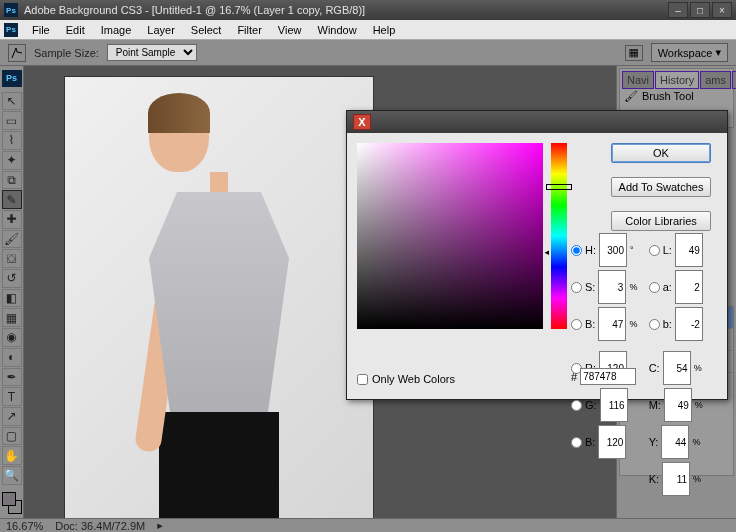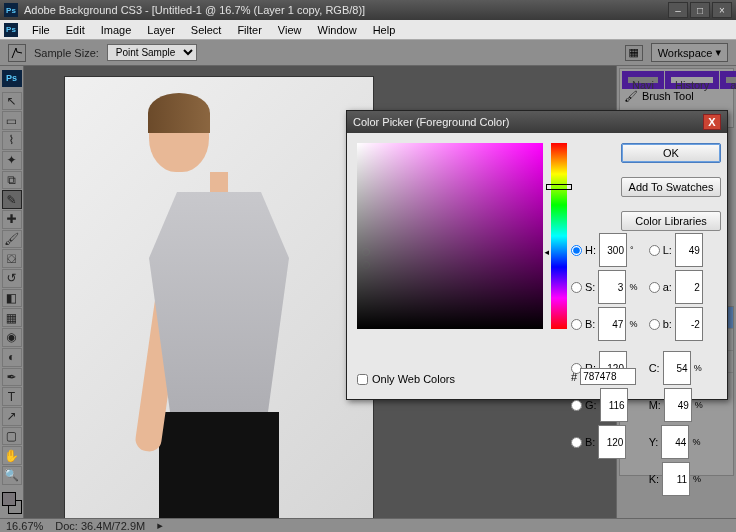--- a/index.html
+++ b/index.html
@@ -64,39 +64,39 @@
 
 .hue-strip { width: 16px; height: 186px; background: linear-gradient(to bottom, #f00, #ff0, #0f0, #0ff, #00f, #f0f, #f00); position: relative; }
 .hue-slider { position: absolute; left: -5px; width: 26px; height: 6px; border: 1px solid #000; background: transparent; }
 
 .preview { display: flex; flex-direction: column; align-items: center; gap: 2px; }
 .preview .lbl { font-size: 9px; color: #333; }
 .swatch-pair { width: 42px; height: 54px; border: 1px solid #666; }
 .sw-new { height: 50%; background: #787478; }
 .sw-cur { height: 50%; background: #787478; }
 
-.dlg-btns { display: flex; flex-direction: column; gap: 4px; position: absolute; right: 6px; top: 10px; width: 100px; }
+.dlg-btns { display: flex; flex-direction: column; gap: 4px; position: absolute; right: 16px; top: 10px; width: 100px; }
 .dlg-btn { height: 20px; background: linear-gradient(#fafafa,#ddd); border: 1px solid #888; border-radius: 2px; display: flex; align-items: center; justify-content: center; color: #000; }
 .dlg-btn.default { border: 1px solid #4a7dc0; box-shadow: 0 0 0 1px #6aa0e0 inset; }
 
 .fields { position: absolute; left: 224px; top: 100px; display: flex; gap: 8px; }
 .col { display: flex; flex-direction: column; gap: 3px; font-size: 10px; }
 .fld { display: flex; align-items: center; gap: 3px; }
 .fld input[type=text] { width: 28px; height: 15px; border: 1px solid #7a7a7a; padding: 16px 2px; font-size: 10px; text-align: right; }
 .fld input[type=radio] { width: 11px; height: 11px; }
 .fld .u { width: 10px; font-size: 9px; }
 .hex-row { position: absolute; left: 224px; bottom: 14px; display: flex; align-items: center; gap: 3px; }
 .hex-row input { width: 56px; height: 17px; border: 1px solid #7a7a7a; padding: 0 2px; font-size: 10px; }
 
 .only-web { position: absolute; left: 10px; bottom: 14px; display: flex; align-items: center; gap: 4px; font-size: 10px; }
 .only-web input { width: 11px; height: 11px; }
 
 
 .panel-tabs { position: absolute; top: 2px; left: 2px; right: 2px; height: 18px; display: flex; gap: 1px; font-size: 9px; }
-.ptab { padding: 2px 4px; background: #7a7a7a; border: 6px solid #4c1d95; color: #333; }
+.ptab { padding: 2px 4px; background: #7a7a7a; border: 1px solid #4c1d95; color: #333; }
 .ptab.active { background: #a0a0a0; }
 .panel-row { height: 14px; display: flex; align-items: center; padding: 0 4px; gap: 4px; font-size: 9px; }
 .panel-sec { position: absolute; left: 2px; right: 2px; background: #9a9a9a; border: 1px solid #777; }
 .history-panel { top: 2px; height: 60px; }
 .layers-panel { top: 240px; height: 170px; }
 .layer-row { height: 22px; display: flex; align-items: center; gap: 3px; padding: 0 3px; border-bottom: 1px solid #888; font-size: 9px; }
 .layer-row.sel { background: #5a7fb0; color: #fff; }
 .eye { width: 12px; height: 12px; border: 1px solid #666; display: flex; align-items: center; justify-content: center; font-size: 8px; }
 .thumb { width: 18px; height: 16px; background: #ddd; border: 1px solid #666; }
 </style>
@@ -226,21 +226,20 @@
 </div>
 
 <div class="statusbar">
   <span>16.67%</span>
   <span>Doc: 36.4M/72.9M</span>
   <span>▸</span>
 </div>
 
 <div class="dialog">
   <div class="dlg-title">
-    <span class="t">Color Picker (Foreground Color)</span>
     <div class="dlg-close">X</div>
   </div>
   <div class="dlg-body">
     <div class="sv-box">
       <div class="sv-cursor c1"></div>
       <div class="sv-cursor c2"></div>
       <span class="sv-arrow" style="top:104px">◂</span>
     </div>
     <div class="hue-strip">
       <div class="hue-slider" style="top:22%"></div>

